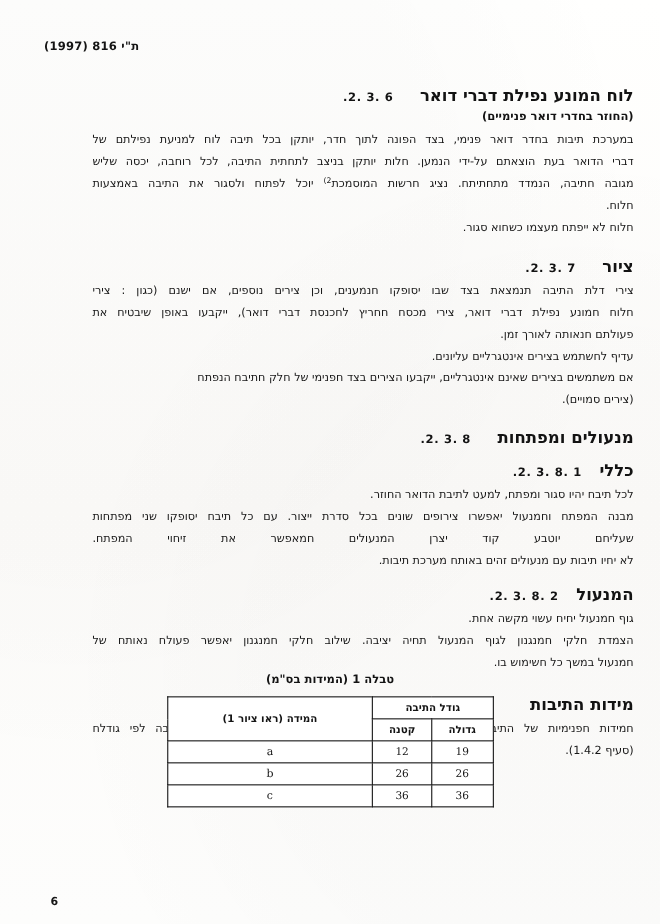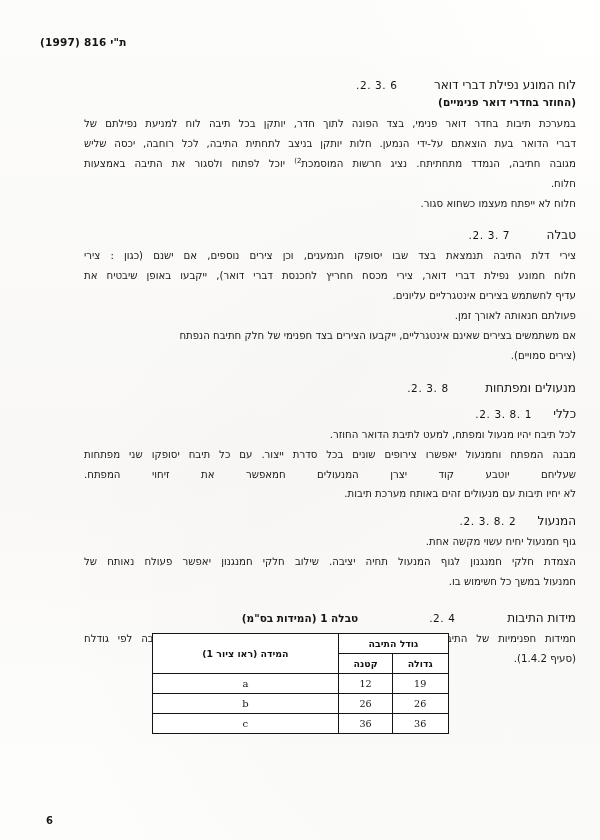--- a/index.html
+++ b/index.html
@@ -59,33 +59,33 @@
     flex-direction: row;
     align-items: baseline;
     justify-content: flex-start;
     margin-bottom: 4px;
   }
 
   .sect-num {
     direction: ltr;
     unicode-bidi: bidi-override;
     font-size: 10.5px;
-    font-weight: normal;
+    font-weight: bold;
     color: #131313;
     min-width: 62px;
-    text-align: left;
+    text-align: center;
     letter-spacing: 0.6px;
     white-space: nowrap;
     order: 2;
     margin-right: 6px;
   }
 
   .sect-title {
-    font-size: 12px;
-    font-weight: normal;
+    font-size: 15px;
+    font-weight: bold;
     color: #131313;
     order: 1;
     margin-left: 10px;
     white-space: nowrap;
   }
 
   .sect-subtitle {
     font-size: 10.5px;
     font-weight: bold;
     color: #131313;
@@ -214,28 +214,28 @@
         <span class="body-line just"><span>מגובה חתיבה, הנמדד מתחתיתח. נציג חרשות המוסמכת</span><sup class="fn">2)</sup><span> יוכל לפתוח ולסגור את התיבה באמצעות</span></span>
         <span class="body-line">חלוח.</span>
         <span class="body-line">חלוח לא ייפתח מעצמו כשחוא סגור.</span>
       </div>
     </div>
 
     <div class="gap-m"></div>
 
     <div class="sect">
       <div class="sect-head">
-        <span class="sect-title">טבלה</span>
+        <span class="sect-title">ציור</span>
         <span class="sect-num">.2. 3. 7</span>
       </div>
       <div class="body-block">
         <span class="body-line just">צירי דלת התיבה תנמצאת בצד שבו יסופקו חנמענים, וכן צירים נוספים, אם ישנם (כגון : צירי</span>
         <span class="body-line just">חלוח חמונע נפילת דברי דואר, צירי מכסח חחריץ לחכנסת דברי דואר), ייקבעו באופן שיבטיח את</span>
+        <span class="body-line">פעולתם חנאותה לאורך זמן.</span>
         <span class="body-line">עדיף לחשתמש בצירים אינטגרליים עליונים.</span>
-        <span class="body-line">פעולתם חנאותה לאורך זמן.</span>
         <span class="body-line">אם משתמשים בצירים שאינם אינטגרליים, ייקבעו הצירים בצד חפנימי של חלק חתיבח הנפתח</span>
         <span class="body-line">(צירים סמויים).</span>
       </div>
     </div>
 
     <div class="gap-m"></div>
 
     <div class="sect">
       <div class="sect-head">
         <span class="sect-title">מנעולים ומפתחות</span>
@@ -244,21 +244,21 @@
     </div>
 
     <div class="gap-s"></div>
 
     <div class="sect">
       <div class="sect-head">
         <span class="sect-title">כללי</span>
         <span class="sect-num">.2. 3. 8. 1</span>
       </div>
       <div class="body-block">
-        <span class="body-line">לכל תיבח יהיו מנעול ומפתח, למעט לתיבת הדואר החוזר.</span>
+        <span class="body-line">לכל תיבח יהיו סגור ומפתח, למעט לתיבת הדואר החוזר.</span>
         <span class="body-line just">מבנה המפתח וחמנעול יאפשרו צירופים שונים בכל סדרת ייצור. עם כל תיבח יסופקו שני מפתחות</span>
         <span class="body-line just">שעליחם יוטבע קוד יצרן המנעולים חמאפשר את זיחוי המפתח.</span>
         <span class="body-line">לא יחיו תיבות עם מנעולים זהים באותח מערכת תיבות.</span>
       </div>
     </div>
 
     <div class="gap-s"></div>
 
     <div class="sect">
       <div class="sect-head">

